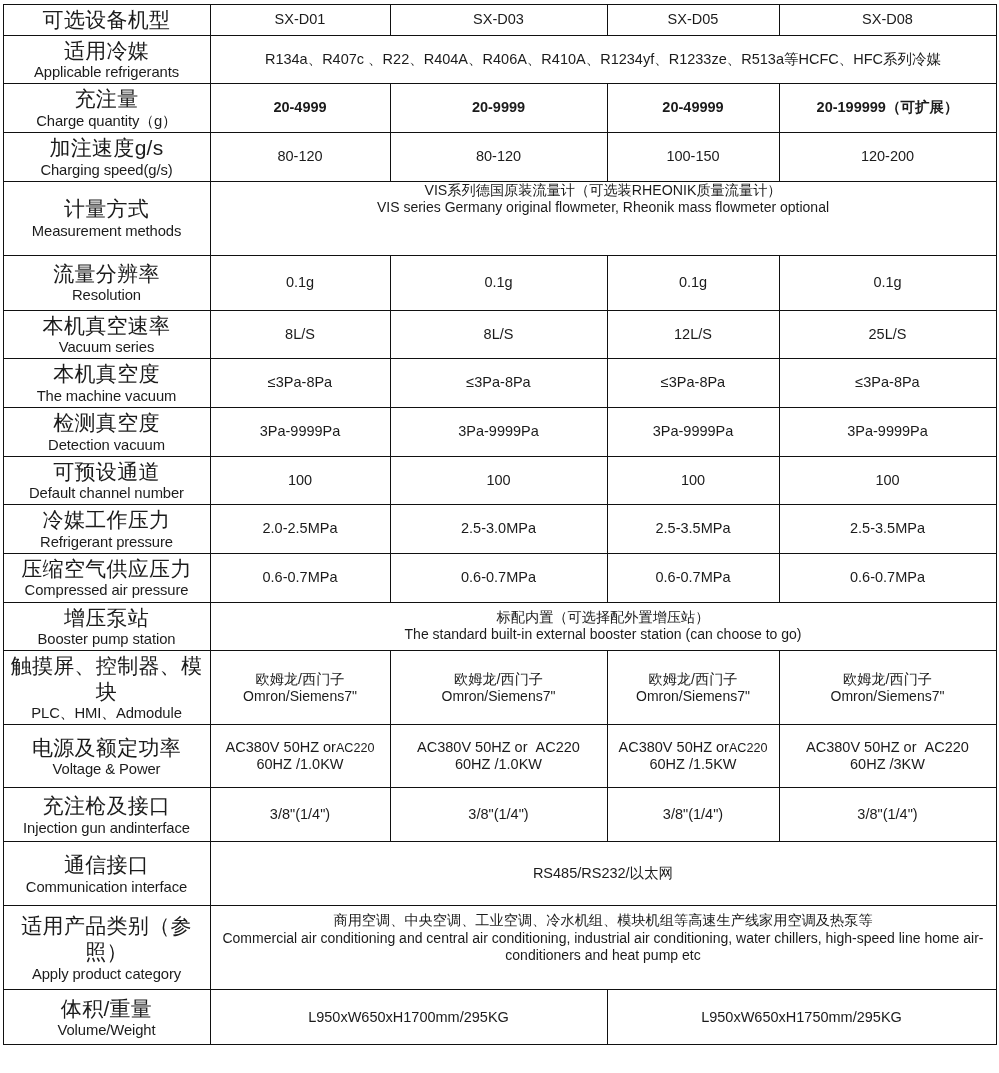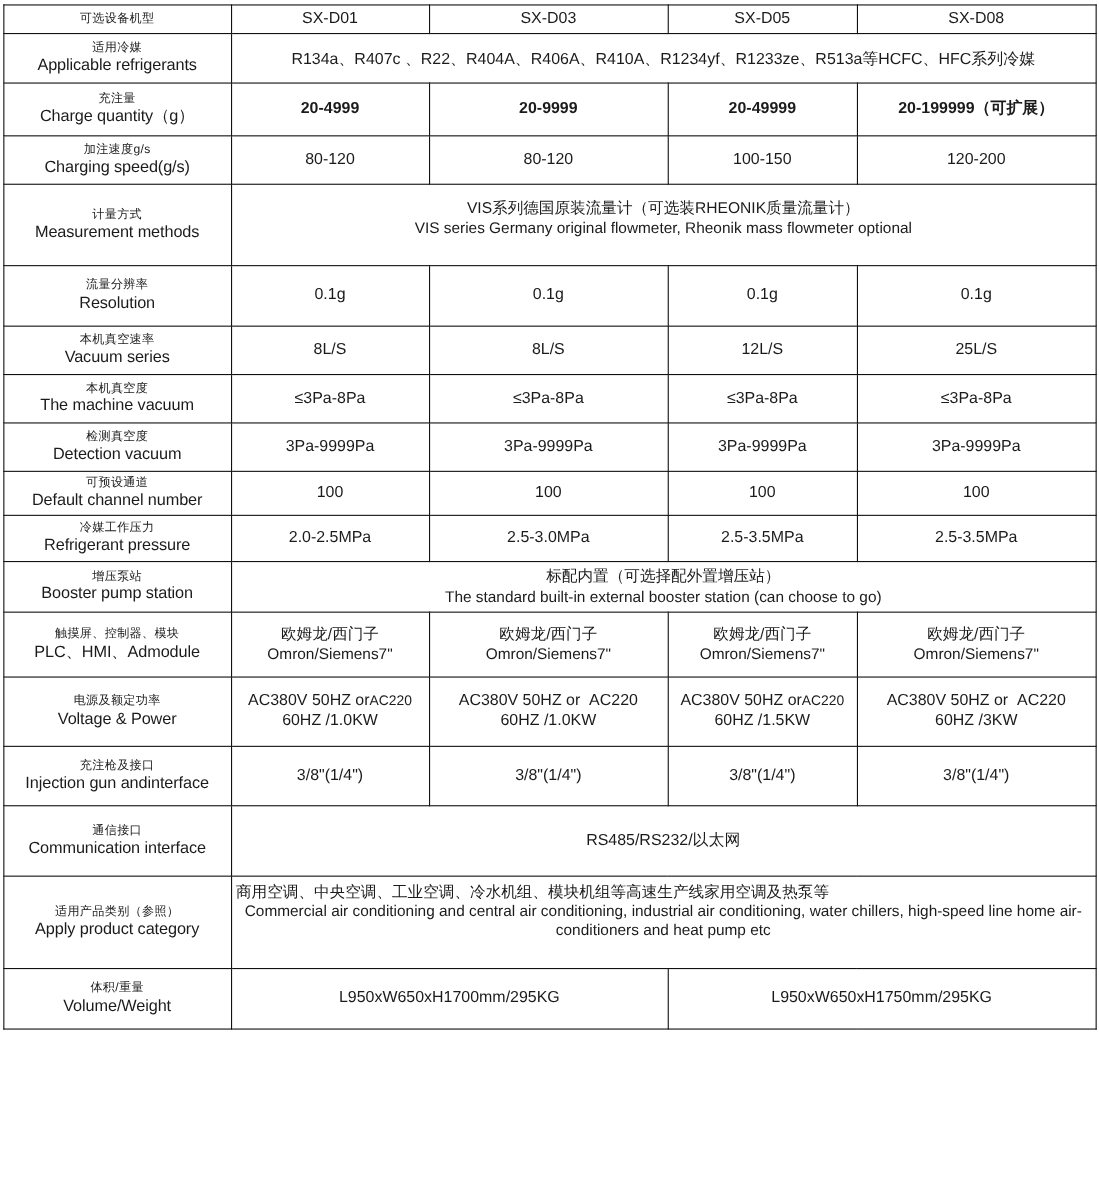--- a/index.html
+++ b/index.html
@@ -38,21 +38,21 @@
     overflow: hidden;
   }
   
   td.label {
     width: 207px;
     font-size: 14.5px;
     padding: 3px 2px;
   }
   td.label .cn {
     display: block;
-    font-size: 11px;
+    font-size: 21px;
     letter-spacing: .3px;
   }
   td.label .en {
     display: block;
     font-size: 14.8px;
     letter-spacing: -.1px;
   }
   td.val {
     font-size: 14.6px;
   }
@@ -68,21 +68,21 @@
     font-size: 14px;
   }
   .bold { font-weight: bold; font-size: 15.4px; }
   .bold-lg { font-weight: bold; font-size: 15.6px; }
   .small { font-size: 12.6px; }
   .wrapL {
     text-align: left;
     padding-left: 8px;
   }
   .center-block {
-    text-align: left;
+    text-align: center;
   }
   .just {
     text-align: left;
     padding-left: 9px;
     padding-right: 9px;
     line-height: 1.34;
   }
   .nowrap { white-space: nowrap; }
 </style>
 </head>
@@ -138,21 +138,21 @@
     <td class="val">100-150</td>
     <td class="val">120-200</td>
   </tr>
 
 
   <tr style="height:74px">
     <td class="label">
       <span class="cn">计量方式</span>
       <span class="en">Measurement methods</span>
     </td>
-    <td class="val" colspan="4" style="vertical-align:top;padding-top:14px">
+    <td class="val" colspan="4" style="vertical-align:top;padding-top:0">
       <span class="cn">VIS系列德国原装流量计（可选装RHEONIK质量流量计）</span>
       <span class="en">VIS  series Germany original flowmeter, Rheonik mass flowmeter optional</span>
     </td>
   </tr>
 
   <tr style="height:55px">
     <td class="label">
       <span class="cn">流量分辨率</span>
       <span class="en">Resolution</span>
     </td>
@@ -210,20 +210,30 @@
     <td class="label">
       <span class="cn">冷媒工作压力</span>
       <span class="en">Refrigerant pressure</span>
     </td>
     <td class="val">2.0-2.5MPa</td>
     <td class="val">2.5-3.0MPa</td>
     <td class="val">2.5-3.5MPa</td>
     <td class="val">2.5-3.5MPa</td>
   </tr>
 
+  <tr style="height:44px">
+    <td class="label">
+      <span class="cn">压缩空气供应压力</span>
+      <span class="en">Compressed air pressure</span>
+    </td>
+    <td class="val">0.6-0.7MPa</td>
+    <td class="val">0.6-0.7MPa</td>
+    <td class="val">0.6-0.7MPa</td>
+    <td class="val">0.6-0.7MPa</td>
+  </tr>
 
   <tr style="height:46px">
     <td class="label">
       <span class="cn">增压泵站</span>
       <span class="en">Booster pump station</span>
     </td>
     <td class="val" colspan="4">
       <span class="cn">标配内置（可选择配外置增压站）</span>
       <span class="en">The standard built-in external   booster station (can choose to go)</span>
     </td>

